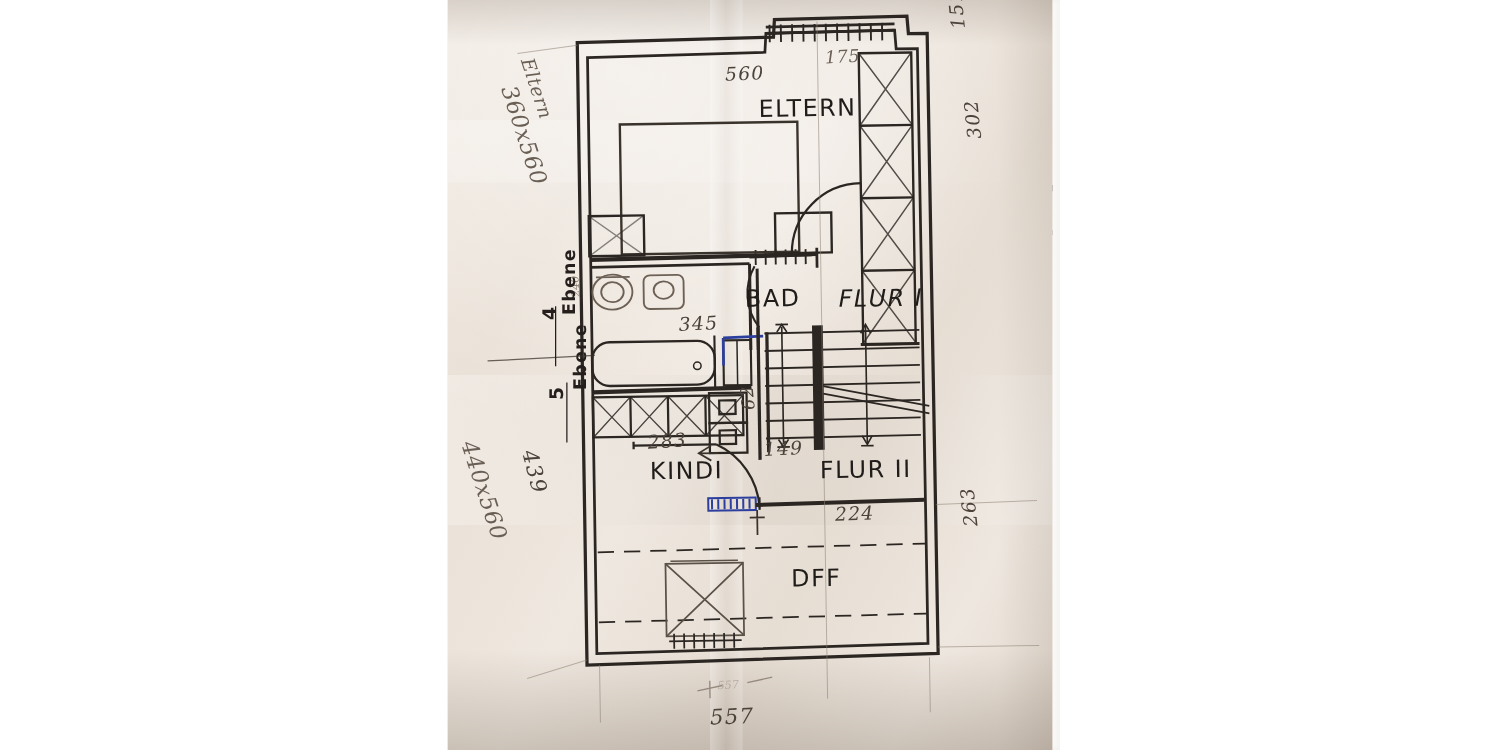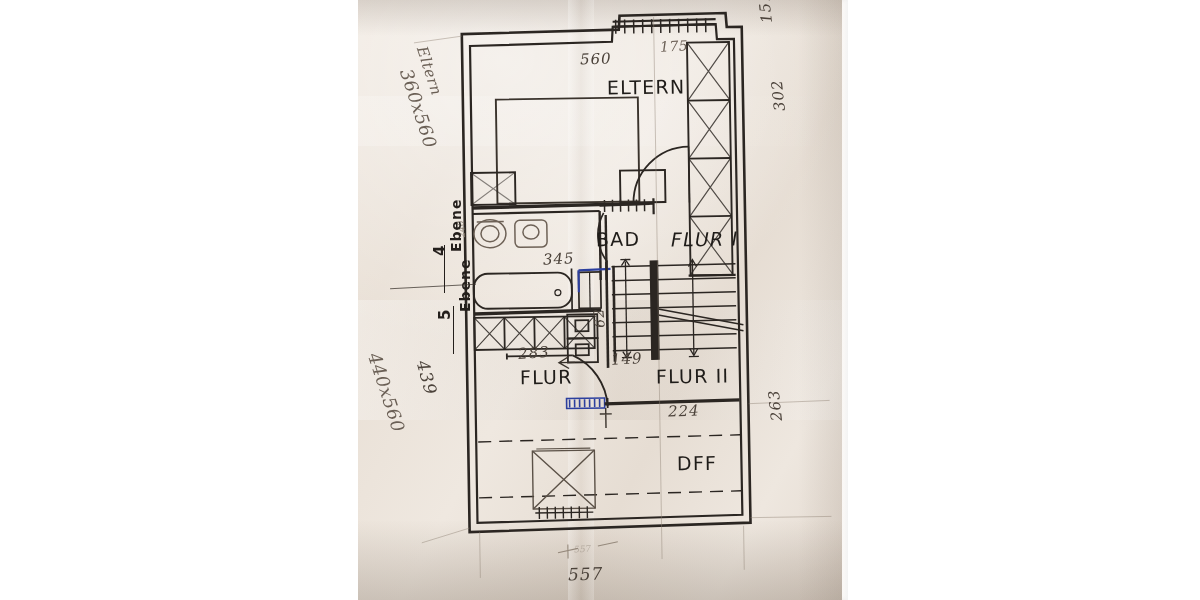--- a/index.html
+++ b/index.html
@@ -296,25 +296,25 @@
       </g>
     </svg>
     </div>
 
     <div class="lab room" style="left:249px;top:76px;transform:rotate(-0.8deg);">ELTERN</div>
 
     <div class="lab room" style="left:214px;top:228px;transform:rotate(-0.8deg);margin-left:24px;">BAD</div>
 
     <div class="lab room" style="left:313px;top:228px;transform:rotate(-0.8deg);font-style:italic;">FLUR I</div>
 
-    <div class="lab room" style="left:162px;top:366px;transform:rotate(-0.8deg);">FLUR</div>
+    <div class="lab room" style="left:162px;top:366px;transform:rotate(-0.8deg);">KINDI</div>
 
     <div class="lab room" style="left:298px;top:365px;transform:rotate(-0.8deg);">FLUR II</div>
 
-    <div class="lab room" style="left:275px;top:452px;transform:rotate(-0.8deg);margin-left:44px;">DFF</div>
+    <div class="lab room" style="left:275px;top:452px;transform:rotate(-0.8deg);">DFF</div>
 
     <div class="lab hand2" style="left:222px;top:50px;transform:rotate(-2deg);">560</div>
 
     <div class="lab hand" style="left:302px;top:38px;transform:rotate(-3deg);">175</div>
 
     <div class="lab hand2" style="left:185px;top:250px;transform:rotate(-3deg);">345</div>
 
     <div class="lab hand2" style="left:160px;top:344px;transform:rotate(-4deg);">283</div>
 
     <div class="lab hand2" style="left:253px;top:350px;transform:rotate(-3deg);">149</div>

